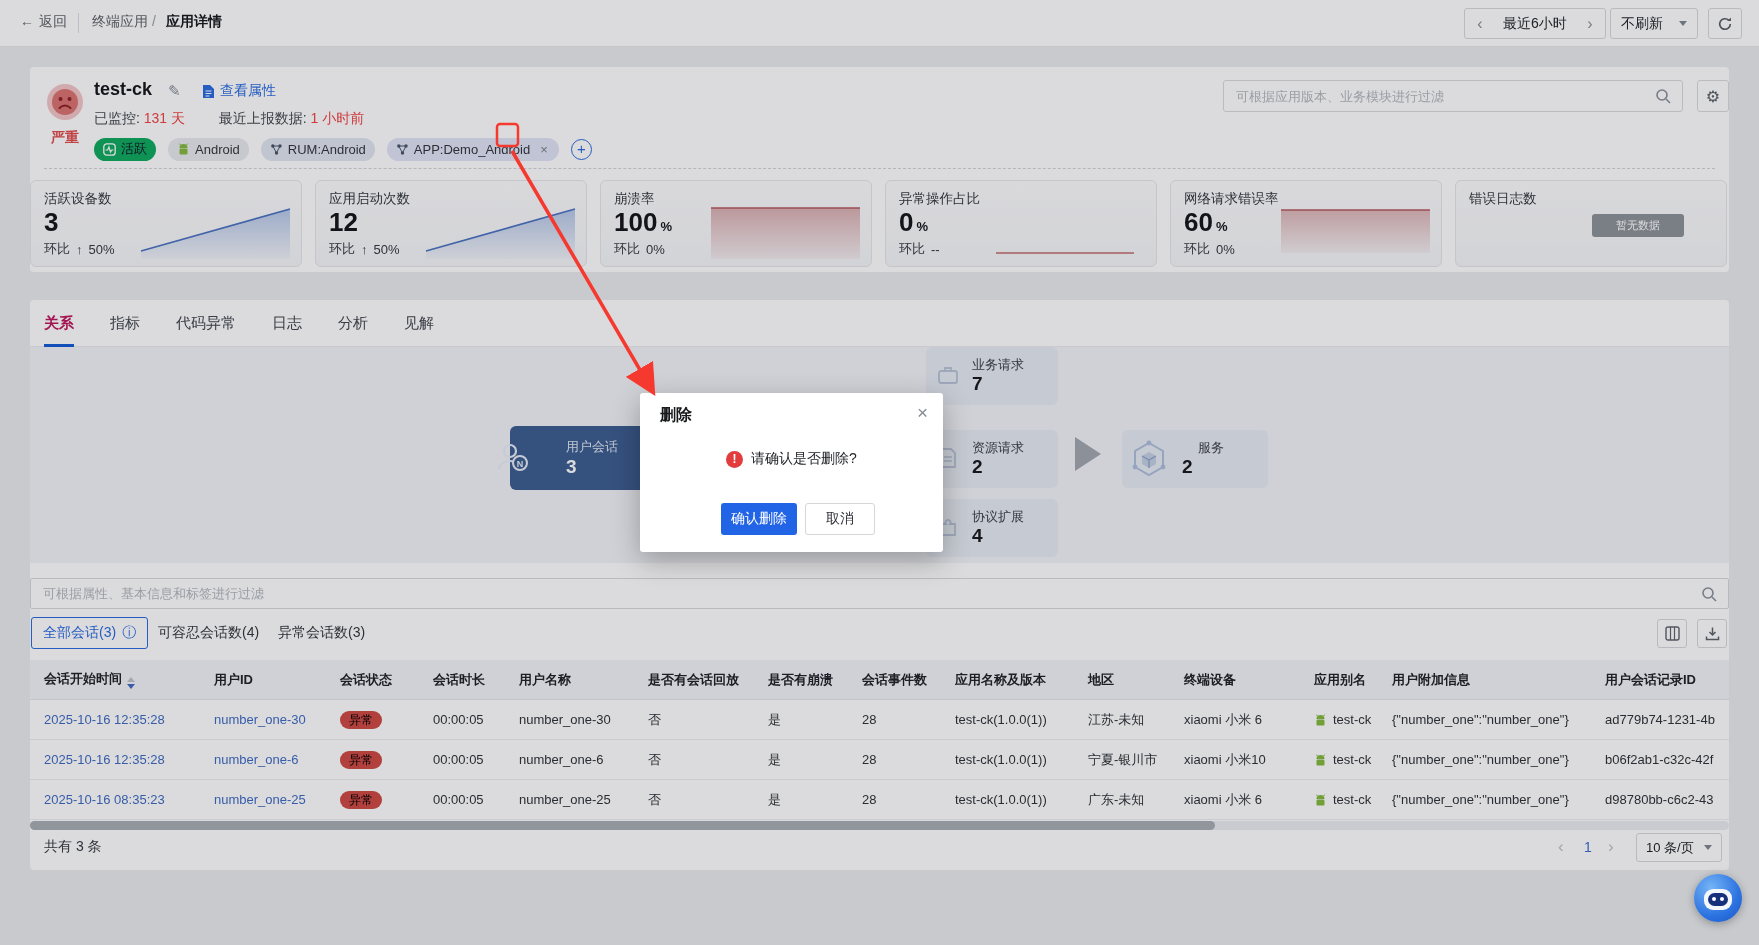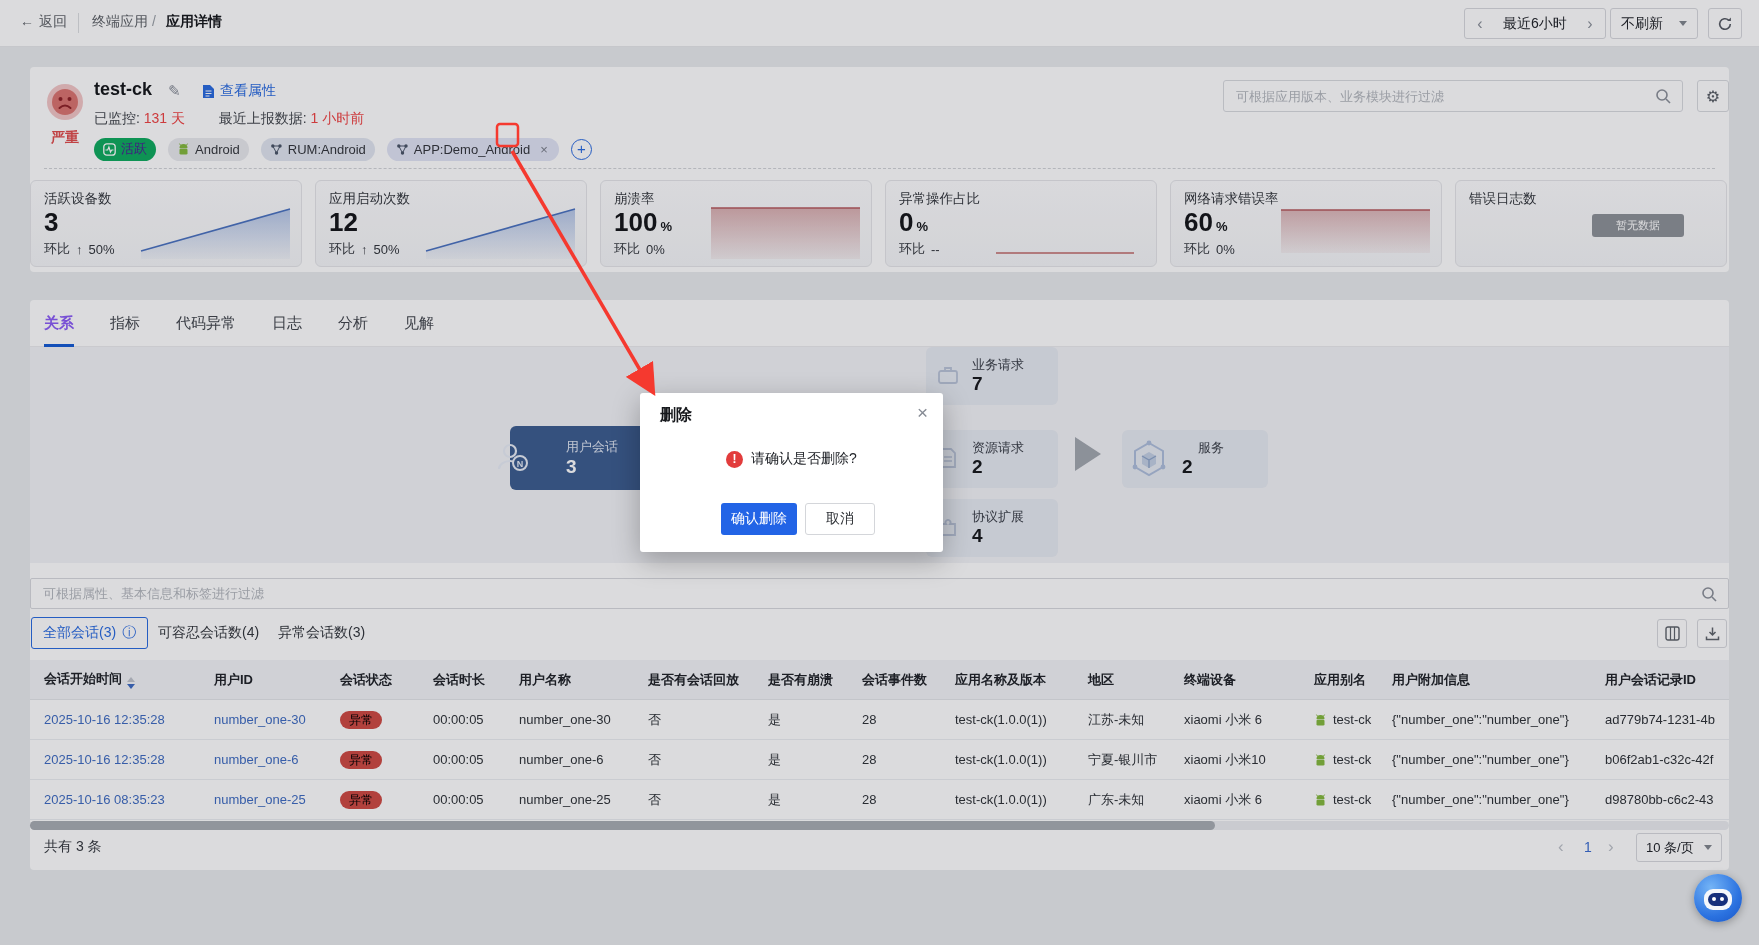--- a/index.html
+++ b/index.html
@@ -31,21 +31,21 @@
   .avatar { position:absolute; left:16px; top:16px; width:38px; height:38px; }
   .severity { position:absolute; left:10px; top:62px; width:50px; text-align:center; color:#e04c4c; font-weight:bold; }
   .appname { position:absolute; left:64px; top:12px; font-size:18px; font-weight:bold; color:#15171a; }
   .edit-ic { position:absolute; left:138px; top:15px; color:#8a8f99; font-size:15px; cursor:pointer; }
   .viewprops { position:absolute; left:172px; top:15px; color:#2a6be0; display:flex; align-items:center; gap:5px; cursor:pointer; }
   .inforow { position:absolute; left:64px; top:43px; color:#45494f; }
   .inforow b { color:#ef4444; font-weight:normal; }
   .inforow .gap { display:inline-block; width:26px; }
   .tagrow { position:absolute; left:64px; top:70px; display:flex; align-items:center; gap:12px; height:24px; }
   .tag { display:flex; align-items:center; gap:5px; height:23px; padding:0 9px; border-radius:12px; font-size:13px; }
-  .tag-active { background:#0fab5e; color:#4c1d95;font-family:Liberation Mono, monospace; }
+  .tag-active { background:#0fab5e; color:#0f172a;font-family:Liberation Mono, monospace; }
   .tag-gray { background:#e9eaee; color:#35383d; }
   .tag-blue { background:#e1e6f0; color:#33363c; }
   .tag-purple { background:#e1e4f5; color:#33363c; }
   .tag-close { margin-left:3px; color:#7a7f8a; font-size:13px; cursor:pointer; padding:0 2px; }
   .plusbtn { width:21px; height:21px; border:1px solid #2a6be0; border-radius:50%; color:#2a6be0; font-size:15px; line-height:18px; text-align:center; cursor:pointer; }
   .hsearch { position:absolute; left:1193px; top:13px; width:460px; height:32px; border:1px solid #d9dbdf; border-radius:3px; background:#fff; }
   .hsearch input { width:100%; height:100%; border:0; outline:none; padding:0 36px 0 12px; font-size:13px; color:#2e3237; background:transparent; font-family:inherit; }
   .hsearch input::placeholder, .fsearch input::placeholder { color:#b3b7bd; }
   .hsearch .sic { position:absolute; right:10px; top:7px; }
   .hgear { position:absolute; left:1667px; top:13px; width:32px; height:32px; border:1px solid #d9dbdf; border-radius:3px; display:flex; align-items:center; justify-content:center; color:#595e66; font-size:16px; cursor:pointer; }
@@ -58,21 +58,21 @@
   .mc-trend { position:absolute; left:13px; bottom:8px; font-size:13px; color:#33373d; display:flex; gap:6px; align-items:center; }
   .mc-arrow { font-weight:bold; }
   .mc-chart { position:absolute; right:8px; top:20px; width:155px; height:58px; }
   .mc-chart-bottom { position:absolute; right:16px; bottom:10px; width:150px; height:6px; }
   .nodata { position:absolute; right:42px; top:33px; background:#8e9298; color:#fff; font-size:11px; padding:4px 24px; border-radius:3px; }
 
   
   .mpanel { position:absolute; left:30px; top:300px; width:1699px; height:570px; background:#fff; border-radius:4px; }
   .tabsrow { position:absolute; left:0; top:0; width:100%; height:47px; border-bottom:1px solid #ebecee; display:flex; align-items:center; padding-left:14px; }
   .tab { margin-right:36px; font-size:15px; color:#42464d; cursor:pointer; position:relative; height:47px; line-height:45px; }
-  .tab.active { color:#8b5cf6; font-weight:bold; }
+  .tab.active { color:#be185d; font-weight:bold; }
   .tab.active::after { content:""; position:absolute; left:0; right:0; bottom:0; height:3px; background:#155bd4; }
   .diagram { position:absolute; left:0; top:47px; width:1699px; height:216px; background:#f3f4f7; }
   .dnode { position:absolute; border-radius:6px; }
   .dnode .dl { position:absolute; left:46px; top:9px; font-size:13px; }
   .dnode .dv { position:absolute; left:46px; top:26px; font-size:19px; font-weight:bold; }
   .dnode-user { left:480px; top:79px; width:141px; height:64px; background:#3c5d90; color:#fff; }
   .dnode-user .dl { left:56px; top:12px; color:#dfe6f2; }
   .dnode-user .dv { left:56px; top:30px; color:#fff; }
   .dnode-light { background:#e7ebf2; color:#3c414a; }
   .dnode-light .dv { color:#17191d; }

